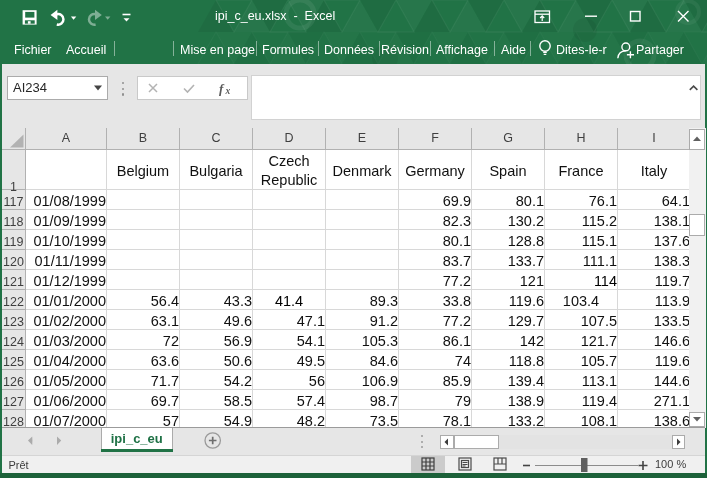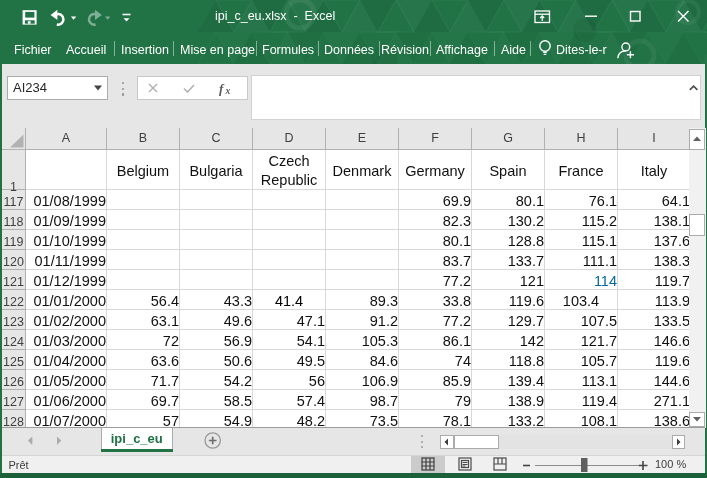--- a/index.html
+++ b/index.html
@@ -86,21 +86,20 @@
       <path d="M585 16.2 L597 16.2" stroke="#fff" stroke-width="1.4"></path>
       <rect x="630.5" y="11.5" width="9.5" height="9.5" fill="none" stroke="#fff" stroke-width="1.4"></rect>
       <path d="M678 11 L688.5 21.5 M688.5 11 L678 21.5" stroke="#fff" stroke-width="1.4"></path>
       <rect x="535" y="11" width="14.5" height="11.5" fill="none" stroke="#fff" stroke-width="1.3"></rect>
       <path d="M535 14.2 L549.5 14.2" stroke="#fff" stroke-width="1.3"></path>
       <path d="M542.2 21 L542.2 16.2 M540.2 18 L542.2 15.8 L544.2 18" fill="none" stroke="#fff" stroke-width="1.2"></path>
     </svg>
     <div class="abs" style="left:215px;top:0;width:115px;height:32px;line-height:32px;color:#fff;font-size:12.5px;white-space:nowrap;">ipi_c_eu.xlsx&nbsp; -&nbsp; Excel</div>
     <div class="abs" style="left:14px;top:32px;height:36px;line-height:36px;color:#fff;font-size:12.5px;white-space:nowrap;">Fichier</div>
     <div class="abs" style="left:66px;top:32px;height:36px;line-height:36px;color:#fff;font-size:12.5px;white-space:nowrap;">Accueil</div>
-    <div class="abs" style="left:121px;top:32px;height:36px;line-height:36px;color:#fff;font-size:12.5px;white-space:nowrap;">Insertion</div>
     <div class="abs" style="left:180px;top:32px;height:36px;line-height:36px;color:#fff;font-size:12.5px;white-space:nowrap;">Mise en page</div>
     <div class="abs" style="left:262px;top:32px;height:36px;line-height:36px;color:#fff;font-size:12.5px;white-space:nowrap;">Formules</div>
     <div class="abs" style="left:324px;top:32px;height:36px;line-height:36px;color:#fff;font-size:12.5px;white-space:nowrap;">Données</div>
     <div class="abs" style="left:381px;top:32px;height:36px;line-height:36px;color:#fff;font-size:12.5px;white-space:nowrap;">Révision</div>
     <div class="abs" style="left:436px;top:32px;height:36px;line-height:36px;color:#fff;font-size:12.5px;white-space:nowrap;">Affichage</div>
     <div class="abs" style="left:501px;top:32px;height:36px;line-height:36px;color:#fff;font-size:12.5px;white-space:nowrap;">Aide</div>
     <div class="abs" style="left:113.5px;top:41px;width:1px;height:15px;background:rgba(255,255,255,0.45);"></div>
     <div class="abs" style="left:172.5px;top:41px;width:1px;height:15px;background:rgba(255,255,255,0.45);"></div>
     <div class="abs" style="left:255.5px;top:41px;width:1px;height:15px;background:rgba(255,255,255,0.45);"></div>
     <div class="abs" style="left:317.5px;top:41px;width:1px;height:15px;background:rgba(255,255,255,0.45);"></div>
@@ -109,20 +108,21 @@
     <div class="abs" style="left:493.5px;top:41px;width:1px;height:15px;background:rgba(255,255,255,0.45);"></div>
     <div class="abs" style="left:529.5px;top:41px;width:1px;height:15px;background:rgba(255,255,255,0.45);"></div>
     <svg width="707" height="64" style="position:absolute;left:0;top:0;">
       <circle cx="545" cy="46" r="5.2" fill="none" stroke="#fff" stroke-width="1.4"></circle>
       <path d="M543.2 52.4 L546.8 52.4 M543.7 54.4 L546.3 54.4" stroke="#fff" stroke-width="1.2"></path>
       <circle cx="625.8" cy="46.9" r="3.9" fill="none" stroke="#fff" stroke-width="1.4"></circle>
       <path d="M617.8 58.2 C618.3 53.4 621.3 50.9 625.8 50.9" fill="none" stroke="#fff" stroke-width="1.4"></path>
       <path d="M626.9 54.7 L634 54.7 M630.4 51.2 L630.4 58.2" stroke="#fff" stroke-width="1.4"></path>
     </svg>
     <div class="abs" style="left:556px;top:32px;height:36px;line-height:36px;color:#fff;font-size:12.5px;">Dites-le-r</div>
+    <div class="abs" style="left:636px;top:32px;height:36px;line-height:36px;color:#fff;font-size:12.5px;">Partager</div>
   </div>
 <div class="abs" style="left:0;top:64px;width:707px;height:64px;background:#E6E6E6;"></div>
 <div class="abs" style="left:0;top:64px;width:2px;height:409px;background:#217346;"></div>
 <div class="abs" style="left:705px;top:64px;width:2px;height:409px;background:#217346;"></div>
 <div class="abs" style="left:7px;top:76px;width:101px;height:24px;background:#fff;border:1px solid #ABABAB;"></div>
 <div class="abs" style="left:13px;top:76px;height:24px;line-height:24px;font-size:13px;color:#262626;">AI234</div>
 <svg class="abs" style="left:93px;top:84px;" width="12" height="8">
     <path d="M1 1.5 L9 1.5 L5 6.5 Z" fill="#444"></path>
   </svg>
 <div class="abs" style="left:121.5px;top:82px;width:2.2px;height:2.2px;background:#909090;border-radius:50%;"></div>
@@ -244,21 +244,21 @@
 <div class="abs" style="left:399px;top:232px;width:72px;height:19px;line-height:19px;text-align:right;font-size:14.5px;color:#111;">80.1</div>
 <div class="abs" style="left:472px;top:232px;width:72px;height:19px;line-height:19px;text-align:right;font-size:14.5px;color:#111;">128.8</div>
 <div class="abs" style="left:545px;top:232px;width:72px;height:19px;line-height:19px;text-align:right;font-size:14.5px;color:#111;">115.1</div>
 <div class="abs" style="left:618px;top:232px;width:72px;height:19px;line-height:19px;text-align:right;font-size:14.5px;color:#111;">137.6</div>
 <div class="abs" style="left:399px;top:252px;width:72px;height:19px;line-height:19px;text-align:right;font-size:14.5px;color:#111;">83.7</div>
 <div class="abs" style="left:472px;top:252px;width:72px;height:19px;line-height:19px;text-align:right;font-size:14.5px;color:#111;">133.7</div>
 <div class="abs" style="left:545px;top:252px;width:72px;height:19px;line-height:19px;text-align:right;font-size:14.5px;color:#111;">111.1</div>
 <div class="abs" style="left:618px;top:252px;width:72px;height:19px;line-height:19px;text-align:right;font-size:14.5px;color:#111;">138.3</div>
 <div class="abs" style="left:399px;top:272px;width:72px;height:19px;line-height:19px;text-align:right;font-size:14.5px;color:#111;">77.2</div>
 <div class="abs" style="left:472px;top:272px;width:72px;height:19px;line-height:19px;text-align:right;font-size:14.5px;color:#111;">121</div>
-<div class="abs" style="left:545px;top:272px;width:72px;height:19px;line-height:19px;text-align:right;font-size:14.5px;color:#0369a1;">114</div>
+<div class="abs" style="left:545px;top:272px;width:72px;height:19px;line-height:19px;text-align:right;font-size:14.5px;color:#000000;">114</div>
 <div class="abs" style="left:618px;top:272px;width:72px;height:19px;line-height:19px;text-align:right;font-size:14.5px;color:#111;">119.7</div>
 <div class="abs" style="left:107px;top:292px;width:72px;height:19px;line-height:19px;text-align:right;font-size:14.5px;color:#111;">56.4</div>
 <div class="abs" style="left:180px;top:292px;width:72px;height:19px;line-height:19px;text-align:right;font-size:14.5px;color:#111;">43.3</div>
 <div class="abs" style="left:253px;top:292px;width:72px;height:19px;line-height:19px;text-align:center;font-size:14.5px;color:#000000;">41.4</div>
 <div class="abs" style="left:326px;top:292px;width:72px;height:19px;line-height:19px;text-align:right;font-size:14.5px;color:#111;">89.3</div>
 <div class="abs" style="left:399px;top:292px;width:72px;height:19px;line-height:19px;text-align:right;font-size:14.5px;color:#111;">33.8</div>
 <div class="abs" style="left:472px;top:292px;width:72px;height:19px;line-height:19px;text-align:right;font-size:14.5px;color:#111;">119.6</div>
 <div class="abs" style="left:545px;top:292px;width:72px;height:19px;line-height:19px;text-align:center;font-size:14.5px;color:#111;">103.4</div>
 <div class="abs" style="left:618px;top:292px;width:72px;height:19px;line-height:19px;text-align:right;font-size:14.5px;color:#111;">113.9</div>
 <div class="abs" style="left:107px;top:312px;width:72px;height:19px;line-height:19px;text-align:right;font-size:14.5px;color:#111;">63.1</div>

